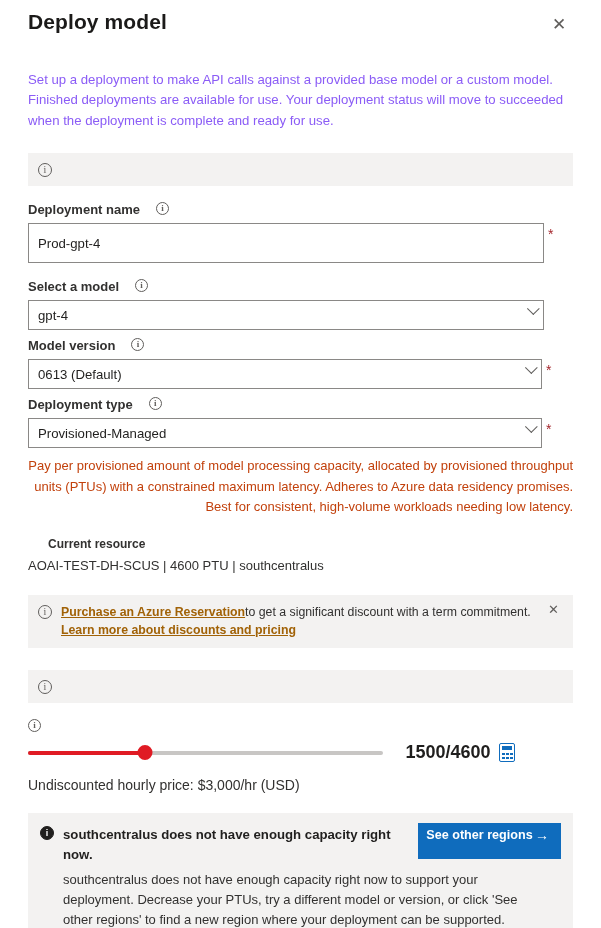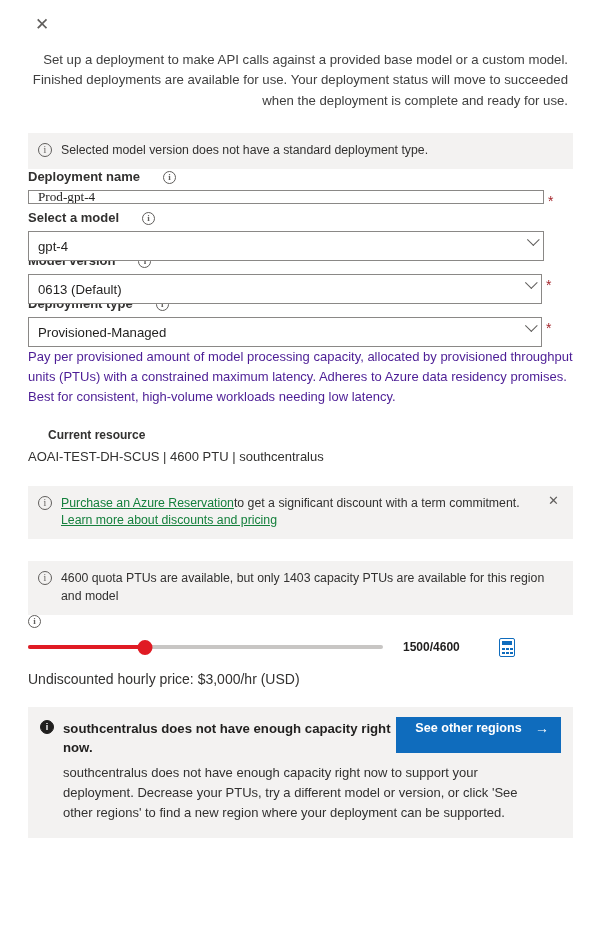--- a/index.html
+++ b/index.html
@@ -32,26 +32,25 @@
   .close-btn {
     width: 28px; height: 28px;
     display: flex; align-items: center; justify-content: center;
     color: #605e5c;
     font-size: 17px;
     cursor: pointer;
     background: none; border: none;
     line-height: 1;
   }
   .intro {
-    margin-top: 12px;
+    margin-top: 32px;
     font-size: 13.2px;
     line-height: 1.55;
-    color: #404040;
+    color: #8b5cf6;
     max-width: 540px;
-    text-align: right;
   }
   .info-bar {
     margin-top: 22px;
     background: #f3f2f1;
     padding: 9px 12px 9px 10px;
     display: flex;
     align-items: flex-start;
     gap: 9px;
     font-size: 12.3px;
     color: #323130;
@@ -82,52 +81,53 @@
   .bar-close {
     position: absolute;
     right: 8px; top: 7px;
     color: #605e5c;
     font-size: 13px;
     cursor: pointer;
     line-height: 1;
     background: none; border: none;
   }
   .field-label {
+    margin-top: 16px;
     font-size: 13px;
     font-weight: 600;
     color: #323130;
     display: flex;
-    align-items: flex-end;
-    gap: 23px;
+    align-items: flex-start;
+    gap: 16px;
   }
   .hint-ic {
     width: 13px; height: 13px;
     border: 1px solid #605e5c;
     border-radius: 50%;
     font-size: 9px;
     line-height: 11px;
     text-align: center;
     color: #605e5c;
     font-family: "Liberation Serif", serif;
     cursor: pointer;
   }
   .input-row {
     display: flex;
     align-items: flex-start;
     margin-top: 6px;
   }
   .txt-input {
     width: 516px;
-    height: 14px;
+    height: 40px;
     border: 1px solid #8a8886;
     background: #ffffff;
     font-size: 13.2px;
     color: #201f1e;
     padding: 0 9px;
-    font-family: Liberation Serif, serif;
+    font-family: Liberation Sans, sans-serif;
     outline: none;
   }
   .select-wrap {
     position: relative;
     width: 516px;
     height: 22px;
   }
   .select-wrap.narrow { width: 514px; }
   .select-box {
     width: 100%;
@@ -154,42 +154,44 @@
     pointer-events: none;
   }
   .req {
     color: #a4262c;
     font-size: 14px;
     margin-left: 4px;
     line-height: 18px;
     padding-top: 2px;
   }
   .desc {
-    margin-top: 8px;
+    margin-top: 16px;
     font-size: 13px;
     line-height: 1.55;
-    color: #4c1d95;
+    color: #c2410c;
     max-width: 545px;
+    text-align: right;
   }
   .section-head {
     margin-top: 20px;
     font-size: 12px;
     font-weight: 600;
     color: #323130;
     margin-left: 20px;
   }
   .resource-val {
     margin-top: 7px;
     font-size: 13px;
     color: #323130;
   }
   a.link {
-    color: #15803d;
+    color: #a16207;
     text-decoration: underline;
     cursor: pointer;
+    font-weight: bold;
   }
   .slider-row {
     margin-top: 10px;
     display: flex;
     align-items: center;
     gap: 0;
   }
   .slider {
     position: relative;
     width: 355px;
@@ -216,25 +218,26 @@
   .thumb {
     position: absolute;
     left: 33%;
     width: 15px; height: 15px;
     background: #e01b24;
     border-radius: 50%;
     transform: translateX(-50%);
     border: 2px solid #e01b24;
   }
   .slider-val {
-    font-size: 12px;
+    font-size: 18px;
     font-weight: 700;
     color: #201f1e;
     margin-left: 20px;
     width: 90px;
+    text-align: center;
   }
   .calc-ic {
     width: 16px; height: 19px;
     border: 1.4px solid #0f6cbd;
     border-radius: 2px;
     position: relative;
     cursor: pointer;
     margin-left: 6px;
   }
   .calc-ic:before {
@@ -285,21 +288,21 @@
     margin-top: 6px;
     margin-left: 23px;
     font-size: 13px;
     line-height: 1.55;
     color: #323130;
     max-width: 470px;
   }
   .see-other {
     position: absolute;
     right: 12px; top: 10px;
-    width: 165px;
+    width: 143px;
     height: 36px;
     background: #0f6cbd;
     color: #ffffff;
     font-size: 12.6px;
     font-weight: 600;
     display: flex;
     align-items: center;
     justify-content: center;
     text-align: center;
     cursor: pointer;
@@ -314,28 +317,28 @@
     font-size: 14px;
     font-weight: 400;
   }
 </style>
 </head>
 <body>
 
 <div class="panel">
 
   <div class="title-row">
+    <div class="title">Deploy model</div>
     <button class="close-btn">✕</button>
   </div>
 
   <div class="intro">Set up a deployment to make API calls against a provided base model or a custom model. Finished deployments are available for use. Your deployment status will move to succeeded when the deployment is complete and ready for use.</div>
 
   <div class="info-bar">
     <span class="info-ic">i</span>
-    <span>Selected model version does not have a standard deployment type.</span>
   </div>
 
   <div class="field-label">
     <span>Deployment name</span>
     <span class="hint-ic">i</span>
   </div>
   <div class="input-row">
     <input class="txt-input" value="Prod-gpt-4" style="">
     <span class="req">*</span>
   </div>
@@ -382,21 +385,20 @@
   <div class="info-bar with-close">
     <span class="info-ic">i</span>
     <span>
       <a class="link">Purchase an Azure Reservation</a><span>to get a significant discount with a term commitment. </span><a class="link">Learn more about discounts and pricing</a>
     </span>
     <button class="bar-close">✕</button>
   </div>
 
   <div class="info-bar">
     <span class="info-ic">i</span>
-    <span>4600 quota PTUs are available, but only 1403 capacity PTUs are available for this region and model</span>
   </div>
 
   <div class="field-label">
     <span class="hint-ic">i</span>
   </div>
 
   <div class="slider-row">
     <div class="slider">
       <div class="track"></div>
       <div class="track-fill"></div>

